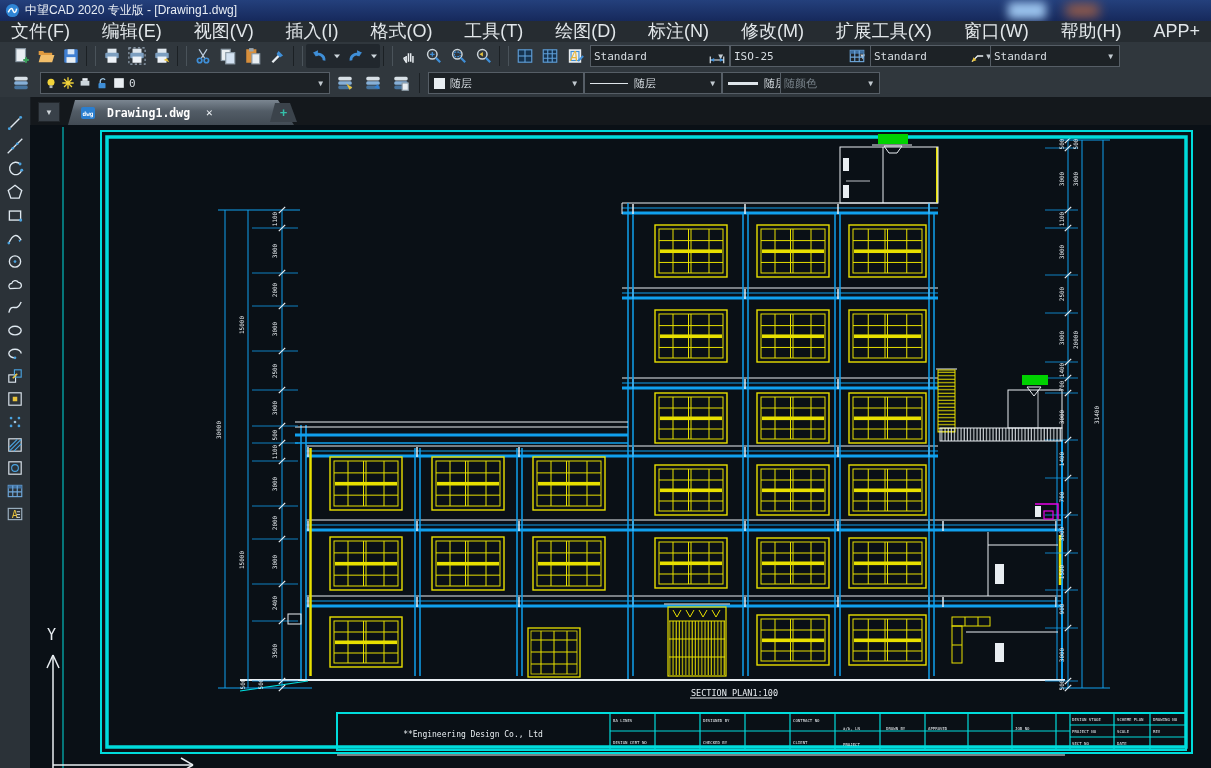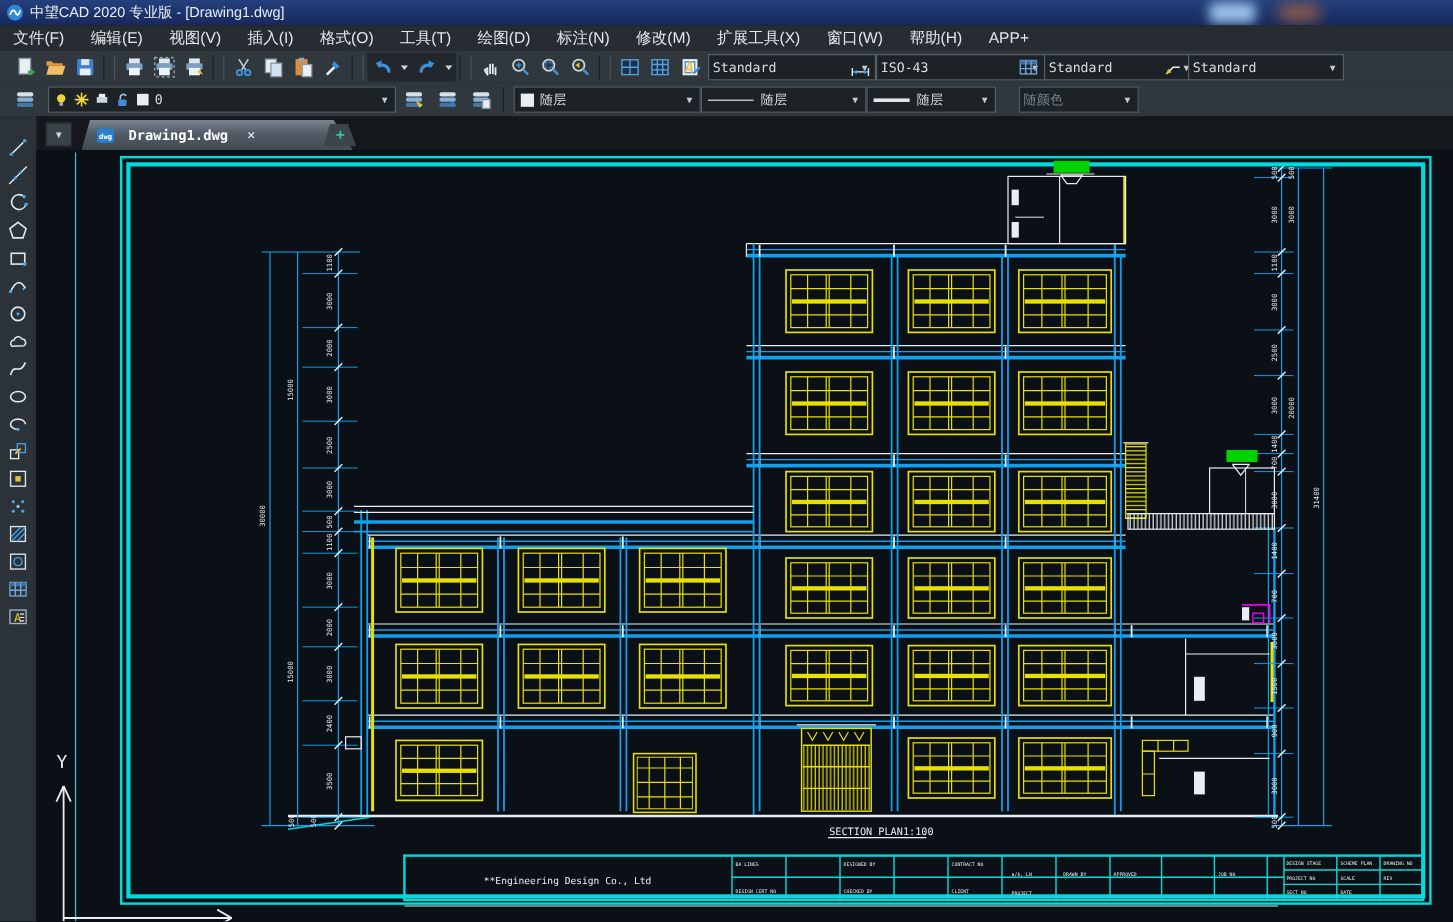--- a/index.html
+++ b/index.html
@@ -7,21 +7,21 @@
   #app{position:relative;width:1211px;height:768px;}
   
   #titlebar{position:absolute;left:0;top:0;width:1211px;height:21px;background:linear-gradient(#24407c,#16295c);
     display:flex;align-items:center;color:#e8edf4;font-size:12px;}
   #titlebar .logo{margin:0 5px 0 5px;display:flex;}
   .blur{position:absolute;border-radius:3px;}
   .b1{left:1008px;top:2px;width:38px;height:17px;background:#9cc4ee;filter:blur(5px);}
   .b2{left:1066px;top:4px;width:33px;height:13px;background:#b9673f;filter:blur(6px);opacity:.8;}
   
   #menubar{position:absolute;left:0;top:21px;width:1211px;height:21px;background:#262c31;border-bottom:1px solid #101316;
-    display:flex;align-items:center;color:#e2e7ea;font-size:13px;}
+    display:flex;align-items:center;color:#e2e7ea;font-size:18px;justify-content:space-between;}
   .menu-item{padding:0 11px;line-height:21px;cursor:default;}
   
   .tbrow{position:absolute;left:0;width:1211px;background:#30373d;border-bottom:1px solid #1c2126;display:flex;align-items:center;}
   #tb1{top:42px;height:27px;}
   #tb2{top:69px;height:28px;}
   .tbtn{width:25px;height:24px;display:flex;align-items:center;justify-content:center;flex:none;}
   .tsep{width:8px;height:20px;border-left:1px solid #1b2024;border-right:1px solid #4a535a;margin:0 3px;flex:none;}
   .g-dark{background:#21272d;border-radius:2px;display:flex;align-items:center;}
   .ddbtn{width:12px;height:24px;display:flex;align-items:center;justify-content:center;color:#c8d0d6;font-size:7px;flex:none;}
   .combo{position:absolute;top:3px;height:20px;background:#1d2226;border:1px solid #565e66;display:flex;align-items:center;
@@ -258,21 +258,21 @@
         <span>Standard</span>
         <span class="arr">▼</span>
       </div>
       <div class="combo-ic" style="left: 706px;">
         <svg viewBox="0 0 16 16" width="18" height="18">
           <path d="M2 11.5h12M2 8.5v6M14 8.5v6" stroke="#e9eef2" stroke-width="1"></path>
           <path d="M2 11.5l3.5-1.7v3.4zM14 11.5l-3.5-1.7v3.4z" fill="#3f8fd8"></path>
         </svg>
       </div>
       <div class="combo" style="left: 730px; width: 134px;">
-        <span>ISO-43</span>
+        <span>ISO-25</span>
         <span class="arr">▼</span>
       </div>
       <div class="combo-ic" style="left: 846px;">
         <svg viewBox="0 0 16 16" width="18" height="18">
           <rect x="2" y="3" width="12" height="10" fill="none" stroke="#6fa8dc"></rect>
           <rect x="2" y="3" width="12" height="3" fill="#3f6f9f"></rect>
           <path d="M2 9h12M6 3v10M10 3v10" stroke="#6fa8dc"></path>
         </svg>
       </div>
       <div class="combo" style="left: 870px; width: 120px;">
@@ -363,21 +363,21 @@
       <div class="combo" style="left: 584px; width: 130px;">
         <span class="lsample"></span>
         <span>随层</span>
         <span class="arr">▼</span>
       </div>
       <div class="combo" style="left: 722px; width: 100px;">
         <span class="wsample"></span>
         <span>随层</span>
         <span class="arr">▼</span>
       </div>
-      <div class="combo" style="left: 849px; width: 92px;">
+      <div class="combo" style="left: 780px; width: 92px;">
         <span class="gray">随颜色</span>
         <span class="arr gray">▼</span>
       </div>
     </div>
 
   <div id="tabstrip">
     <div class="tabmenu">▼</div>
     <div class="dwgtab">
       <span style="display:flex">
         <svg width="16" height="14" viewBox="0 0 16 14">

